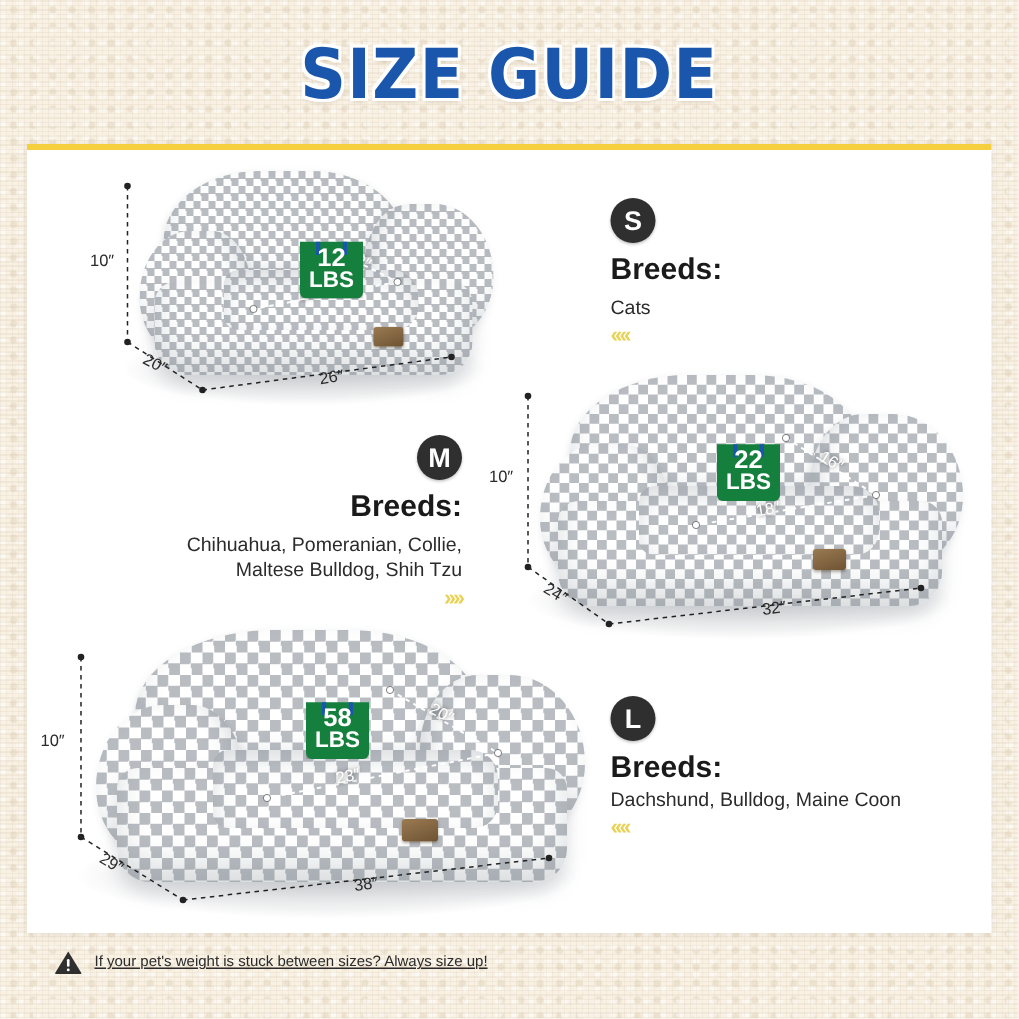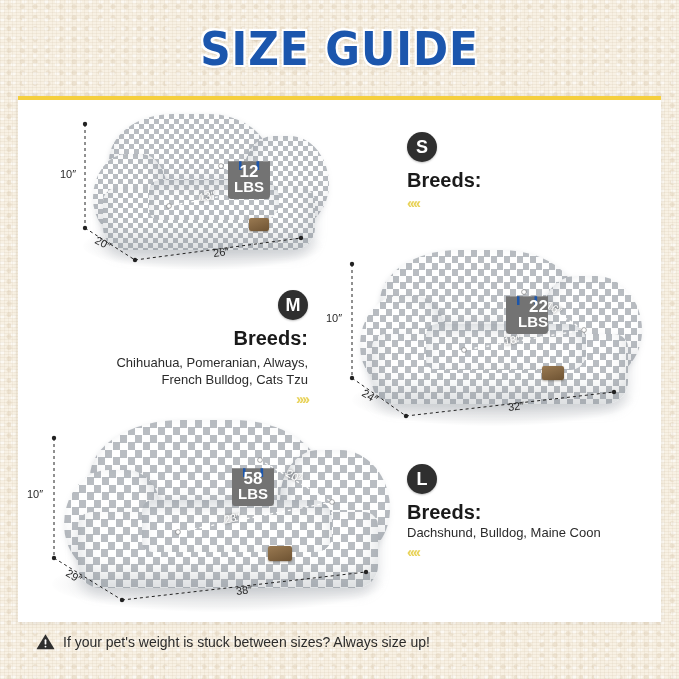--- a/index.html
+++ b/index.html
@@ -107,25 +107,24 @@
     font-family:"Liberation Sans", sans-serif;
     white-space:nowrap;
   }
   .dim-label.w{color:#ffffff;text-shadow:0 0 3px rgba(0,0,0,.6);}
 
   
   .weight-badge{
     position:absolute;
     width:42px;height:44px;
     color:#fff;text-align:center;
-    background:#737373;
+    background:#15803d;
     border-radius:5px 5px 4px 4px;
     box-shadow:0 2px 4px rgba(0,0,0,.3);
     clip-path:polygon(0% 14%,100% 14%,100% 100%,0% 100%);
-    margin-left:28px;
   }
   .weight-badge .handle{
     position:absolute;left:50%;top:-1px;transform:translateX(-50%);
     width:15px;height:13px;
     border:3px solid #1b56ad;border-bottom:none;
     border-radius:8px 8px 0 0;
     background:transparent;
   }
   .weight-badge .num{
     position:absolute;left:0;right:0;top:8px;
@@ -159,21 +158,21 @@
   }
   .align-right{text-align:right;}
   .align-right .size-circle{margin-left:auto;}
 
   
   .note{
     position:absolute;left:36px;top:633px;
     display:flex;align-items:center;gap:8px;
   }
   .warn-icon{width:19px;height:17px;display:block;}
-  .note-text{font-size:14px;color:#2b2b2b;}
+  .note-text{font-size:10px;color:#2b2b2b;text-decoration:underline;}
 </style>
 </head>
 <body>
 
 <div class="paper-bg"></div>
 
 <div class="title">SIZE GUIDE</div>
 
 <div class="card">
 
@@ -220,20 +219,21 @@
     <div class="weight-badge" style="left:127px;top:45px;">
       <span class="handle"></span>
       <span class="num">12</span>
       <span class="lbs">LBS</span>
     </div>
   </div>
 
   <div class="size-info" style="left:389px;top:32px;width:240px;">
     <div class="size-circle">S</div>
     <div class="breeds-head">Breeds:</div>
+    <div class="breeds-list">Cats</div>
     <div class="chev">‹‹‹‹</div>
   </div>
 
   <div class="bed" style="left:320px;top:148px;width:315px;height:182px;">
     <div class="bed-art">
       <div class="shadow-blob" style="left:14px;top:126px;width:282px;height:52px;"></div>
       <div class="back-rest fabric" style="left:42px;top:2px;width:196px;height:86px;"></div>
       <div class="arm-right fabric" style="left:202px;top:28px;width:102px;height:104px;"></div>
       <div class="arm-left fabric" style="left:22px;top:48px;width:86px;height:94px;"></div>
       <div class="base fabric" style="left:34px;top:86px;width:256px;height:70px;"></div>
@@ -263,32 +263,32 @@
           <circle cx="126" cy="102" r="2.4"></circle>
       </g>
     </svg>
 
     <div class="dim-label" style="left:-12px;top:64px;">10″</div>
     <div class="dim-label" style="left:24px;top:142px;transform:rotate(31deg);">24″</div>
     <div class="dim-label" style="left:170px;top:152px;transform:rotate(-7deg);">32″</div>
     <div class="dim-label w" style="left:208px;top:54px;transform:rotate(31deg);">16″</div>
     <div class="dim-label w" style="left:166px;top:86px;transform:rotate(-10deg);">18″</div>
 
-    <div class="weight-badge" style="left:140px;top:42px;text-align:right;">
+    <div class="weight-badge" style="left:140px;top:42px;">
       <span class="handle"></span>
       <span class="num">22</span>
       <span class="lbs">LBS</span>
     </div>
   </div>
 
   <div class="size-info align-right" style="left:10px;top:190px;width:280px;">
     <div class="size-circle">M</div>
     <div class="breeds-head">Breeds:</div>
-    <div class="breeds-list">Chihuahua, Pomeranian, Always,</div>
-    <div class="breeds-list" style="margin-top:0;">French Bulldog, Cats Tzu</div>
+    <div class="breeds-list">Chihuahua, Pomeranian, Collie,</div>
+    <div class="breeds-list" style="margin-top:0;">Maltese Bulldog, Shih Tzu</div>
     <div class="chev">››››</div>
   </div>
 
   <div class="bed" style="left:18px;top:318px;width:370px;height:196px;">
     <div class="bed-art">
       <div class="shadow-blob" style="left:16px;top:138px;width:332px;height:56px;"></div>
       <div class="back-rest fabric lg" style="left:54px;top:2px;width:230px;height:94px;"></div>
       <div class="arm-right fabric lg" style="left:244px;top:32px;width:110px;height:112px;"></div>
       <div class="arm-left fabric lg" style="left:28px;top:52px;width:98px;height:104px;"></div>
       <div class="base fabric lg" style="left:42px;top:94px;width:300px;height:76px;"></div>

